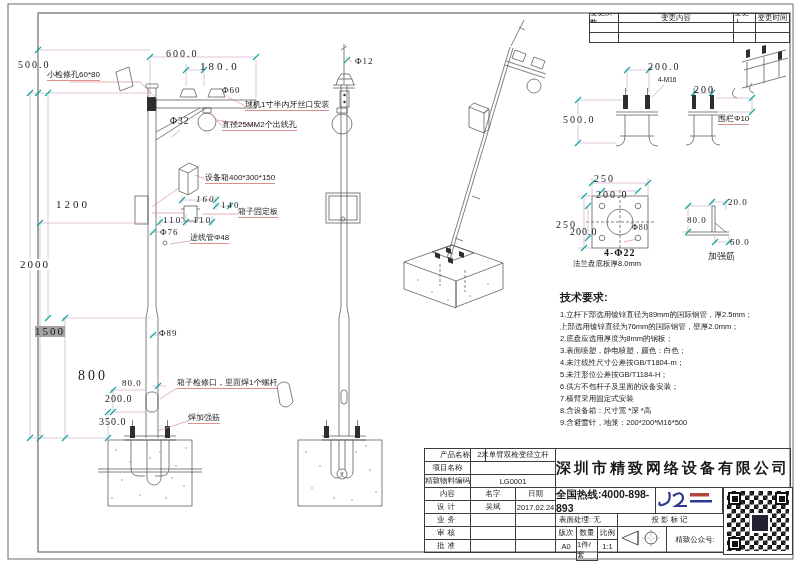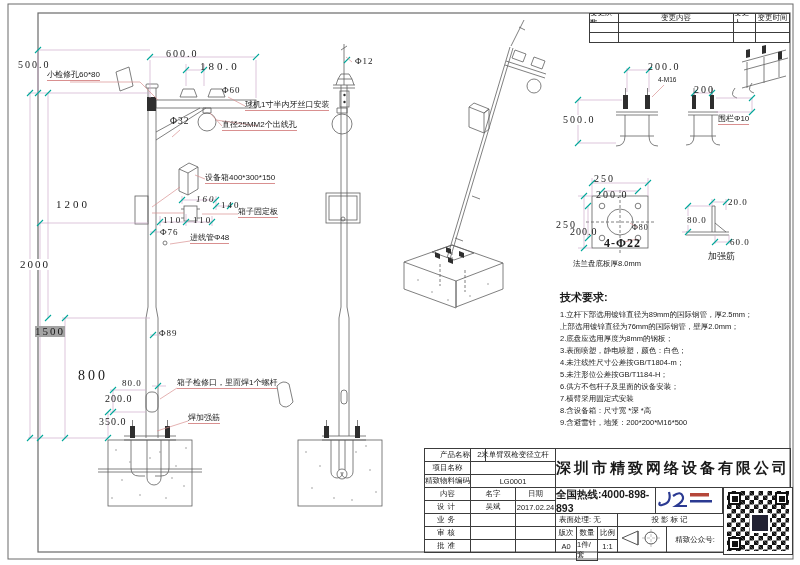--- a/index.html
+++ b/index.html
@@ -258,21 +258,21 @@
   <span class="lab num" style="left:648px;top:62px;">200.0</span>
   <span class="lab" style="left:658px;top:77px;font-size:6.5px;">4-M16</span>
   <span class="lab num" style="left:563px;top:115px;background:#fff;">500.0</span>
   <span class="lab num" style="left:694px;top:85px;">200</span>
   <span class="lab cn lbl-u" style="left:718px;top:115px;">围栏Φ10</span>
   <span class="lab num" style="left:594px;top:174px;">250</span>
   <span class="lab num" style="left:596px;top:190px;">200.0</span>
   <span class="lab num" style="left:556px;top:220px;">250</span>
   <span class="lab num" style="left:570px;top:227px;letter-spacing:1px;">200.0</span>
   <span class="lab num" style="left:632px;top:224px;font-size:8px;letter-spacing:1px;">Φ80</span>
-  <span class="lab num" style="left:604px;top:237px;font-size:12px;font-weight:bold;letter-spacing:1px;">4-Φ22</span>
+  <span class="lab num" style="left:604px;top:248px;font-size:10px;font-weight:bold;letter-spacing:1px;">4-Φ22</span>
   <span class="lab" style="left:573px;top:260px;font-size:7.5px;">法兰盘底板厚8.0mm</span>
   <span class="lab num" style="left:728px;top:198px;font-size:9px;letter-spacing:1px;">20.0</span>
   <span class="lab num" style="left:687px;top:216px;font-size:9px;letter-spacing:1px;background:#fff;">80.0</span>
   <span class="lab num" style="left:730px;top:238px;font-size:9px;letter-spacing:1px;">60.0</span>
   <span class="lab" style="left:708px;top:252px;font-size:9px;">加强筋</span>
 
   <div style="position:absolute;left:560px;top:290px;width:228px;">
     <div style="font-size:11px;font-weight:bold;margin-bottom:4px;">技术要求:</div>
     <div style="font-size:7.5px;line-height:12px;">1.立杆下部选用镀锌直径为89mm的国际钢管，厚2.5mm；</div>
     <div style="font-size:7.5px;line-height:12px;">上部选用镀锌直径为76mm的国际钢管，壁厚2.0mm；</div>

